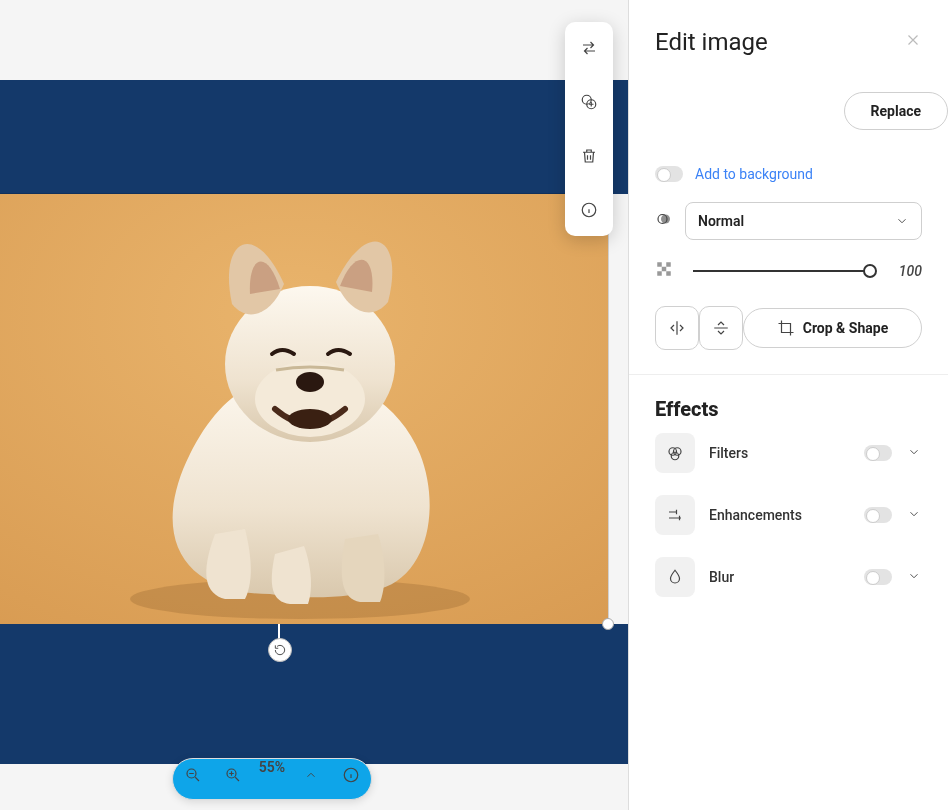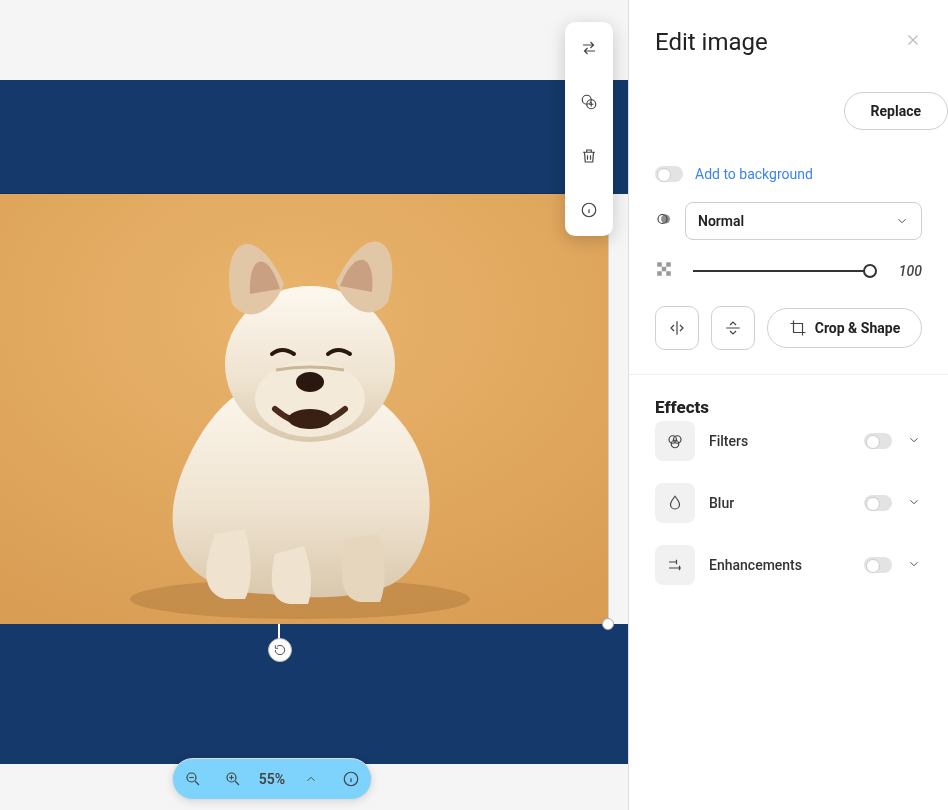--- a/index.html
+++ b/index.html
@@ -96,26 +96,26 @@
     justify-content: center;
     cursor: pointer;
   }
   
   .zoom-bar {
     position: absolute;
     left: 172px;
     bottom: 10px;
     width: 200px;
     height: 42px;
-    background: #7dd3fc;
+    background: #0ea5e9;
     border: 1px solid #ddd;
     border-radius: 24px;
     box-shadow: 0 2px 8px rgba(0,0,0,.12);
     display: flex;
-    align-items: center;
+    align-items: flex-start;
     justify-content: space-around;
     font-size: 14px;
     font-weight: 600;
     color: #444;
   }
   .zoom-bar .zoom-text { margin: 0 2px; }
   
   .sidebar {
     width: 320px;
     border-left: 1px solid #ddd;
@@ -233,21 +233,20 @@
   .opacity-val{
     width:32px;
     text-align:right;
     font-size:14px;
     font-weight:500;
     color:#444;
   }
   .action-row{
     display:flex;
     align-items:center;
-    gap:12px;
     padding:0 26px;
     margin-top:24px;
   }
   .square-btn{
     width:44px;
     height:44px;
     border:1px solid #d0d0d0;
     border-radius:10px;
     display:flex;
     align-items:center;
@@ -267,22 +266,22 @@
     font-size:14px;
     cursor:pointer;
   }
   .effects-section{
     margin-top:24px;
     border-top:1px solid #eee;
     padding:22px 26px 0;
   }
   .fx-title{
     font-weight:800;
-    font-size:17px;
-    margin-bottom:4px;
+    font-size:20px;
+    margin-bottom:12px;
   }
   .fx-row{
     display:flex;
     align-items:center;
     gap:14px;
     margin-bottom:22px;
   }
   .fx-icon-box{
     width:40px;
     height:40px;
@@ -525,43 +524,43 @@
         <div class="fx-chevron">
           <svg class="icon-svg small" viewBox="0 0 24 24">
               <path d="M6 9l6 6 6-6"></path>
             </svg>
         </div>
       </div>
 
       <div class="fx-row">
         <div class="fx-icon-box">
           <svg class="icon-svg" viewBox="0 0 24 24">
+              <path d="M4 8h10M4 16h16M14 5v6M18 13v6"></path>
+            </svg>
+        </div>
+        <div class="fx-label">Enhancements</div>
+        <div class="fx-toggle"></div>
+        <div class="fx-chevron">
+          <svg class="icon-svg small" viewBox="0 0 24 24">
+              <path d="M6 9l6 6 6-6"></path>
+            </svg>
+        </div>
+      </div>
+
+      <div class="fx-row">
+        <div class="fx-icon-box">
+          <svg class="icon-svg" viewBox="0 0 24 24">
               <path d="M12 3c4 5 6 8 6 11a6 6 0 0 1-12 0c0-3 2-6 6-11z"></path>
             </svg>
         </div>
         <div class="fx-label">Blur</div>
         <div class="fx-toggle"></div>
         <div class="fx-chevron">
           <svg class="icon-svg small" viewBox="0 0 24 24">
               <path d="M6 9l6 6 6-6"></path>
             </svg>
         </div>
       </div>
-
-      <div class="fx-row">
-        <div class="fx-icon-box">
-          <svg class="icon-svg" viewBox="0 0 24 24">
-              <path d="M4 8h10M4 16h16M14 5v6M18 13v6"></path>
-            </svg>
-        </div>
-        <div class="fx-label">Enhancements</div>
-        <div class="fx-toggle"></div>
-        <div class="fx-chevron">
-          <svg class="icon-svg small" viewBox="0 0 24 24">
-              <path d="M6 9l6 6 6-6"></path>
-            </svg>
-        </div>
-      </div>
     </div>
 
 
   </div>
 </div>
 
 </body></html>

